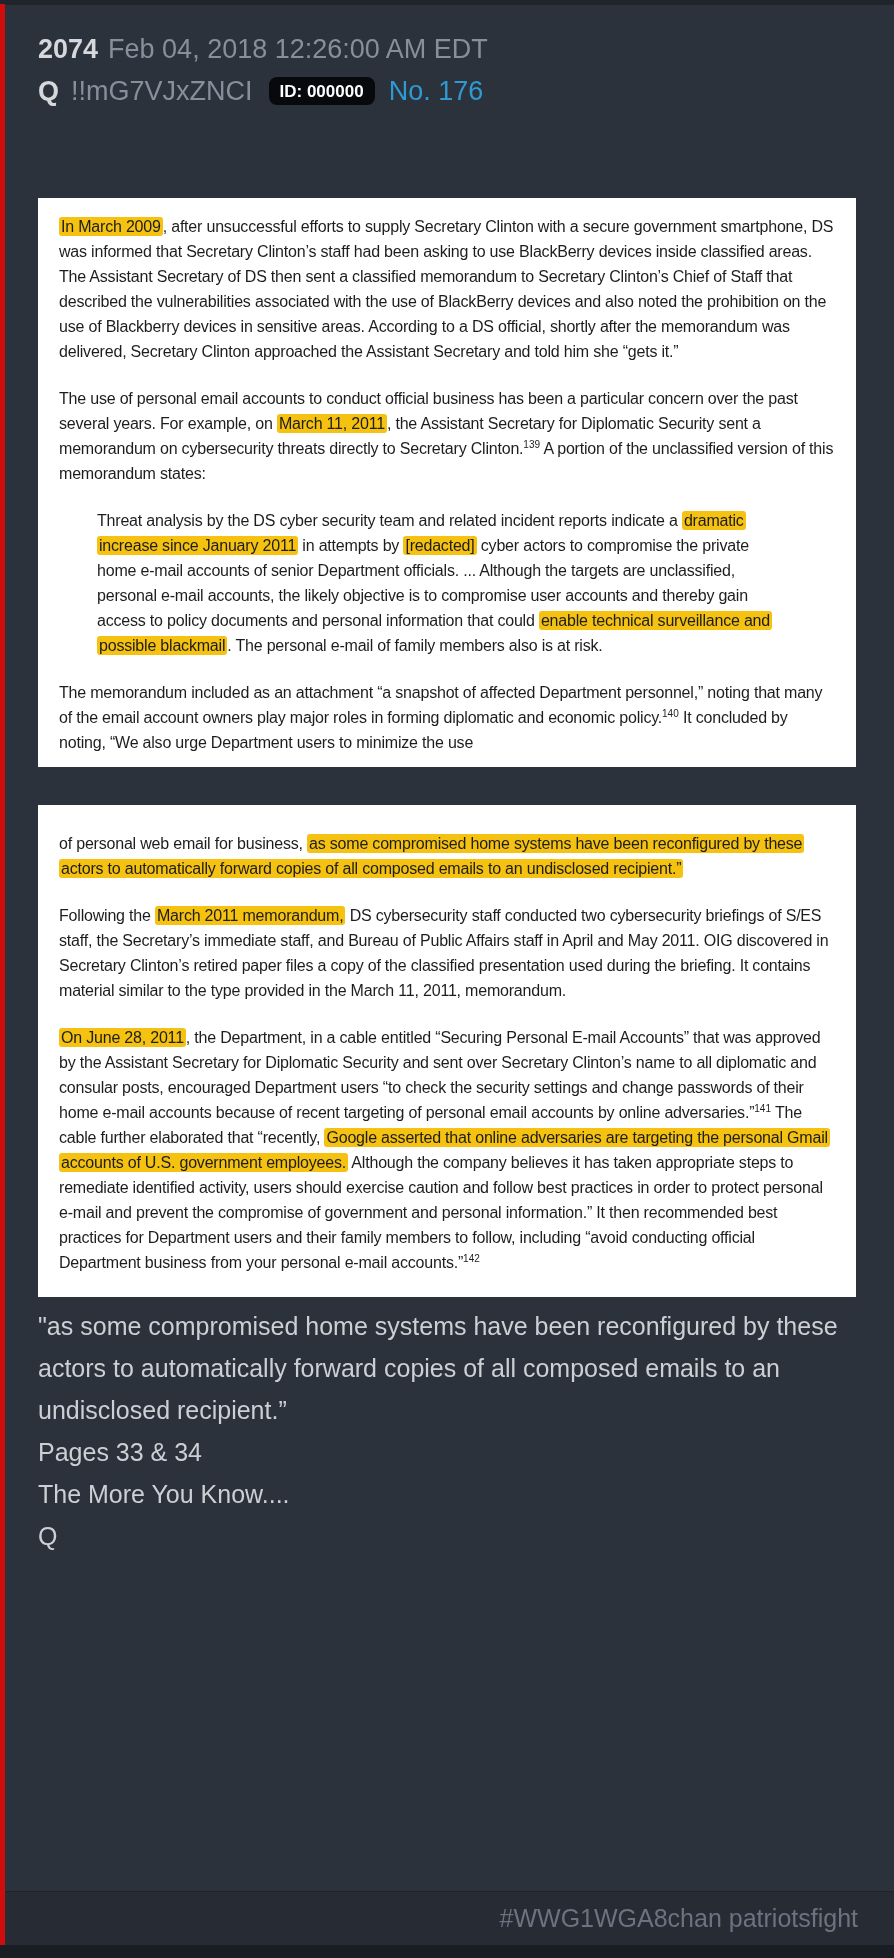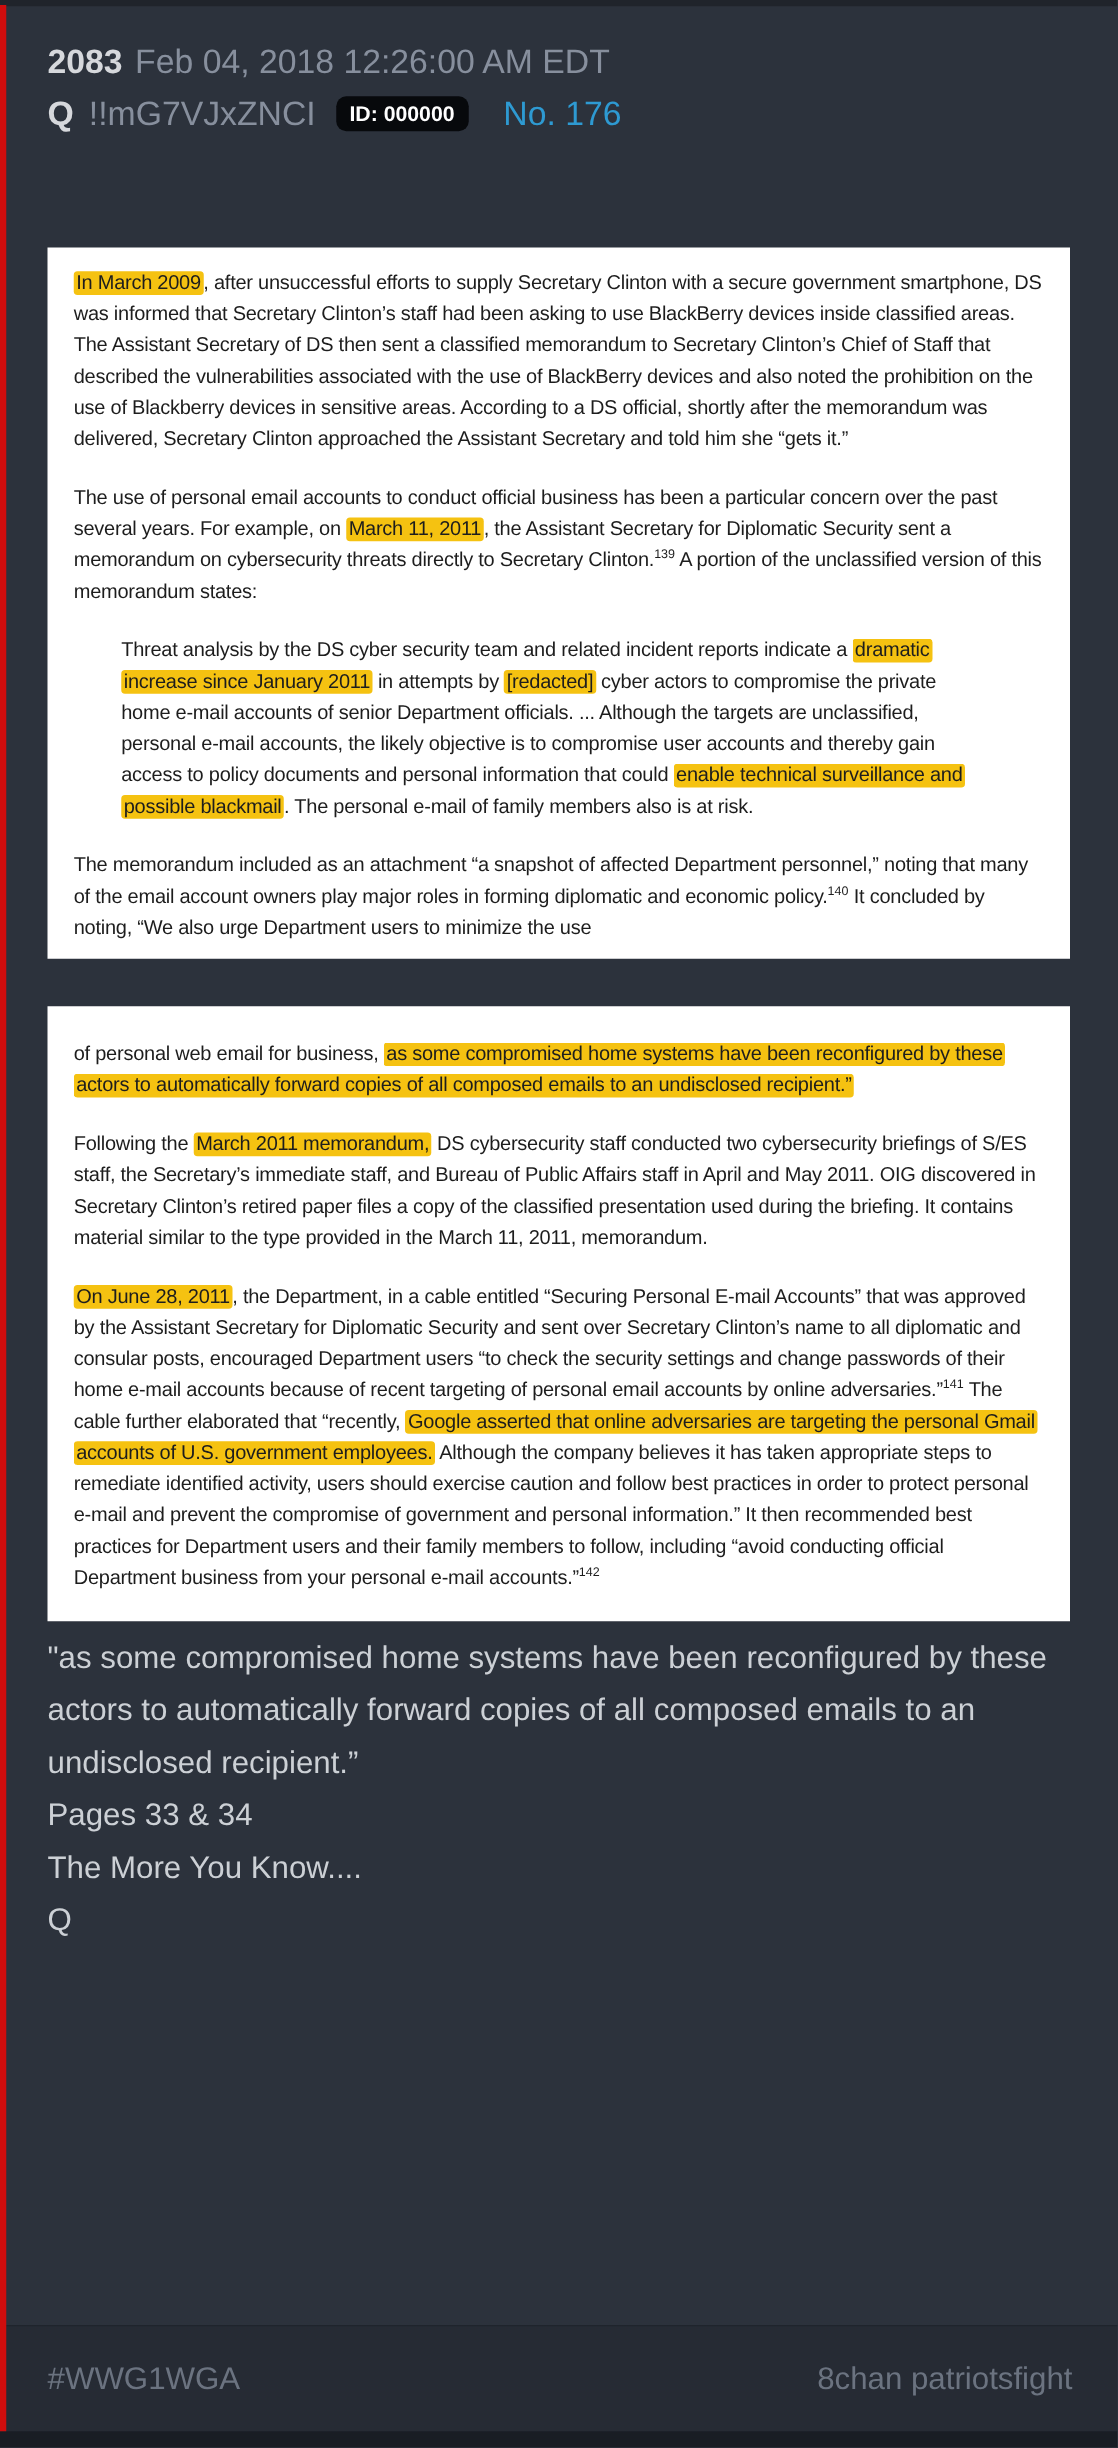--- a/index.html
+++ b/index.html
@@ -22,55 +22,55 @@
   .hdr-row1{line-height:34px; font-size:27px;}
   .post-number{color:var(--text-light); font-weight:bold; text-decoration:none;}
   .timestamp{color:var(--text-gray); margin-left:10px;}
   .hdr-row2{line-height:34px; font-size:27px; margin-top:8px; display:flex; align-items:center;}
   .author{color:var(--text-light); font-weight:bold;}
   .tripcode{color:var(--text-gray); margin-left:12px;}
   .id-badge{
     background:var(--badge-bg); color:var(--badge-text); font-weight:bold;
     font-size:17px; line-height:17px; padding:6px 11px 5px; border-radius:8px; margin-left:16px;
   }
-  .ref-link{color:var(--ref); margin-left:28px; text-decoration:none; cursor:pointer;}
+  .ref-link{color:var(--ref); margin-left:14px; text-decoration:none; cursor:pointer;}
   .doc-image{
     background:#ffffff; width:818px; color:var(--doc-text);
     font-size:16px; line-height:25px; letter-spacing:-0.2px; cursor:pointer;
   }
   .doc-image-1{margin-top:90px; padding:16px 21px 12px 21px;}
   .doc-image-2{margin-top:38px; padding:26px 21px 22px 21px;}
   .doc-p{margin-bottom:22px;}
   .doc-p:last-child{margin-bottom:0;}
   .doc-quote{margin:0 56px 22px 38px;}
   .hl{background:var(--highlight); border-radius:3px; padding:1px 2px;
       box-decoration-break:clone;margin-top:24px; -webkit-box-decoration-break:clone;}
   sup{font-size:10px; line-height:0; vertical-align:super; letter-spacing:0;}
   .filename{color:var(--filename); font-size:26px; line-height:34px; margin-top:14px; cursor:pointer;}
   .pdf-link{display:block; color:var(--link); font-size:25px; line-height:32px; margin-top:30px;
             text-decoration:none; cursor:pointer; word-break:break-all;}
   .body-lines{margin-top:8px; width:830px;}
   .body-line{color:var(--text-body); font-size:25px; line-height:42px; font-weight:300;}
   .footer{
-    position:absolute; left:0; bottom:13px; width:894px; height:85px;
+    position:absolute; left:0; bottom:13px; width:894px; height:54px;
     background:var(--bg-footer); border-top:1px solid #1f242c; z-index:4;
-    display:flex; align-items:center; justify-content:space-between;
+    display:flex; align-items:center; justify-content:flex-end;
     padding:0 36px 0 38px; font-size:25px; color:var(--text-muted);
   }
   .bottom-strip{position:absolute; left:0; bottom:0; width:894px; height:13px; background:var(--bg-bottom); z-index:5;}
 </style>
 </head>
 <body>
 
 <div class="top-strip"></div>
 <div class="red-strip"></div>
 
 <div class="post">
   <div class="hdr-row1">
-    <a class="post-number">2083</a><span class="timestamp">Feb 04, 2018 12:26:00 AM EDT</span>
+    <a class="post-number">2074</a><span class="timestamp">Feb 04, 2018 12:26:00 AM EDT</span>
   </div>
   <div class="hdr-row2">
     <span class="author">Q</span>
     <span class="tripcode">!!mG7VJxZNCI</span>
     <span class="id-badge">ID: 000000</span>
     <a class="ref-link">No. 176</a>
   </div>
 
   <div class="doc-image doc-image-1">
       <div class="doc-p"><span class="hl">In March 2009</span><span>, after unsuccessful efforts to supply Secretary Clinton with a secure government smartphone, DS was informed that Secretary Clinton’s staff had been asking to use BlackBerry devices inside classified areas. The Assistant Secretary of DS then sent a classified memorandum to Secretary Clinton’s Chief of Staff that described the vulnerabilities associated with the use of BlackBerry devices and also noted the prohibition on the use of Blackberry devices in sensitive areas. According to a DS official, shortly after the memorandum was delivered, Secretary Clinton approached the Assistant Secretary and told him she “gets it.”</span></div>

